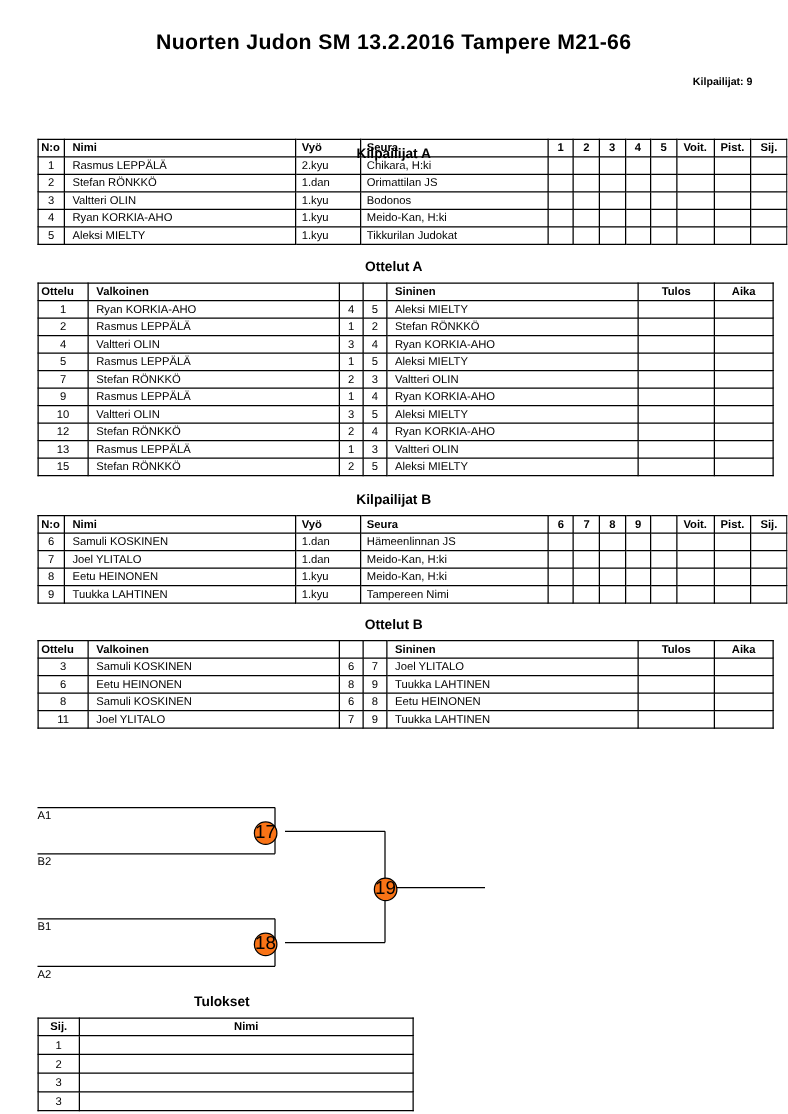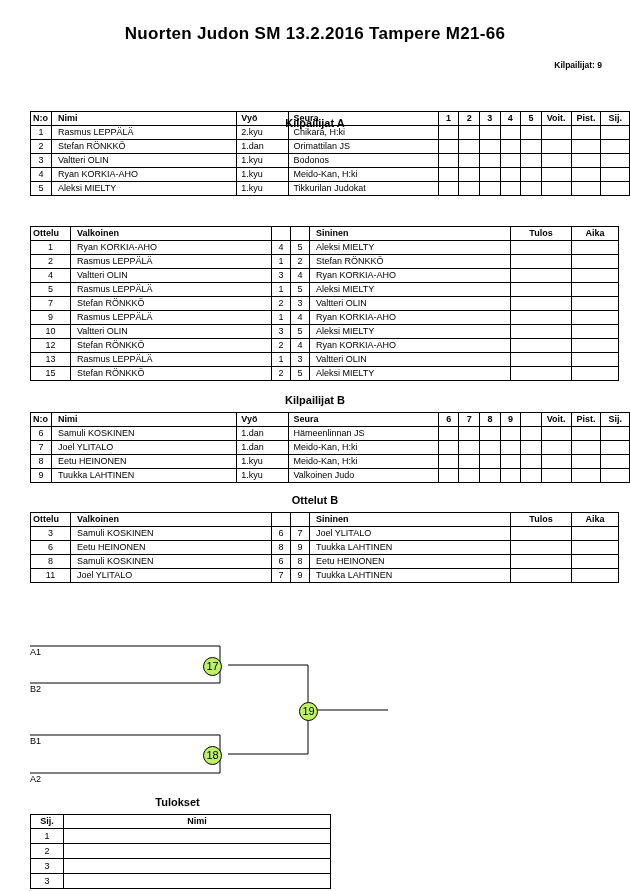--- a/index.html
+++ b/index.html
@@ -92,24 +92,23 @@
   .bracket-label {
     position: absolute;
     font-size: 9px;
   }
   .node-circle {
     position: absolute;
     width: 17px;
     height: 17px;
     border: 1px solid #000;
     border-radius: 50%;
-    background: #bef264;
-    text-align: center;
+    background: #f97316;
     line-height: 16px;
-    font-size: 11px;
+    font-size: 15px;
   }
   
   .r-sij { width: 28px; text-align: center; }
   .r-nimi { width: 258px; text-align: center; }
   .r-cell-sij { text-align: center; }
   .r-cell-nimi { text-align: left; padding-left: 6px; }
   .results-tbl td { height: 14px; line-height: 14px; }
 </style>
 </head>
 <body>
@@ -207,20 +206,21 @@
           <td class="c-res"></td>
           <td class="c-res"></td>
           <td class="c-voit"></td>
           <td class="c-pist"></td>
           <td class="c-sij"></td>
         </tr>
       </tbody>
     </table>
   </div>
 
+  <div class="block section-title" style="left:0; top:184px; width:630px;">Ottelut A</div>
 
   <div class="block" style="left:30px; top:202px;">
     <table>
       <thead>
         <tr>
           <th class="m-num hdr-left">Ottelu</th>
           <th class="m-white">Valkoinen</th>
           <th class="m-pw"></th>
           <th class="m-pb"></th>
           <th class="m-blue">Sininen</th>
@@ -383,21 +383,21 @@
           <td class="c-res"></td>
           <td class="c-res"></td>
           <td class="c-voit"></td>
           <td class="c-pist"></td>
           <td class="c-sij"></td>
         </tr>
         <tr>
           <td class="c-num">9</td>
           <td class="c-name">Tuukka LAHTINEN</td>
           <td class="c-grade">1.kyu</td>
-          <td class="c-club">Valkoinen Judo</td>
+          <td class="c-club">Tampereen Nimi</td>
           <td class="c-res"></td>
           <td class="c-res"></td>
           <td class="c-res"></td>
           <td class="c-res"></td>
           <td class="c-res"></td>
           <td class="c-voit"></td>
           <td class="c-pist"></td>
           <td class="c-sij"></td>
         </tr>
       </tbody>

